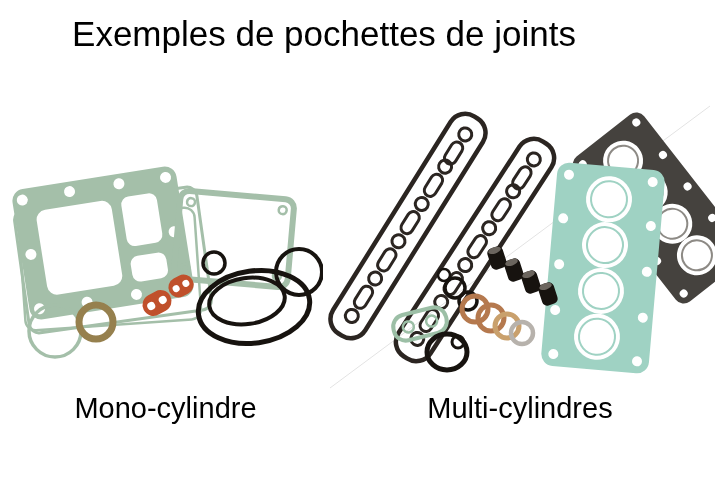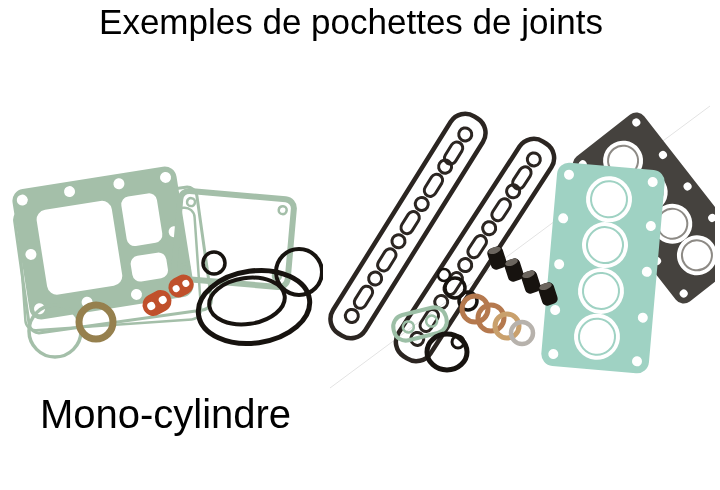--- a/index.html
+++ b/index.html
@@ -4,30 +4,29 @@
 <style>
   * { margin:0; padding:0; box-sizing:border-box; }
   html,body { width:720px; height:490px; }
   body {
     background: var(--background, #ffffff);
     font-family: "Liberation Sans", sans-serif;
     color: var(--text, #000000);
   }
   .stage { position:relative; width:720px; height:490px; overflow:hidden; background: var(--background,#fff); }
   .title {
-    position:absolute; top:0; left:0; width:648px;
+    position:absolute; top:12px; left:0; width:648px;
     text-align:center; font-size:35px; font-weight:400; line-height:1.25;
     color: var(--text,#000);
-    margin-left: 27px;
   }
   .panel { position:absolute; }
   .panel-mono  { left:8px;   top:135px; width:315px; height:255px; }
   .panel-multi { left:325px; top:98px;  width:390px; height:292px; }
   .panel svg { width:100%; height:100%; display:block; }
-  .caption { position:absolute; font-size:40px; font-weight:400; text-align:center; color: var(--text,#000); }
+  .caption { position:absolute; font-size:29px; font-weight:400; text-align:center; color: var(--text,#000); }
   .caption-mono  { left:8px;   top:392px; width:315px; }
   .caption-multi { left:325px; top:392px; width:390px; }
 
   
   .f-green  { fill:   var(--gasket-green, #a4bfa9); }
   .s-green  { stroke: var(--gasket-green, #a4bfa9); fill:none; }
   .s-green2 { stroke: var(--gasket-green-light, #9cbfa6); fill:none; }
   .f-teal   { fill:   var(--gasket-teal, #9fd2c3); }
   .s-teal   { stroke: var(--gasket-teal, #9fd2c3); fill:none; }
   .f-dark   { fill:   var(--head-gasket-dark, #45423e); }
@@ -215,14 +214,15 @@
         <circle class="s-green2" stroke-width="2.5" cx="-12" cy="0" r="5.5"></circle>
         <circle class="s-green2" stroke-width="2.5" cx="12" cy="0" r="5.5"></circle>
       </g>
 
       <ellipse class="s-black" stroke-width="5" cx="122" cy="254" rx="20" ry="18"></ellipse>
       <circle class="s-black" stroke-width="3" cx="133" cy="244" r="6"></circle>
     </svg>
   </div>
 
   <div class="caption caption-mono">Mono-cylindre</div>
+  <div class="caption caption-multi">Multi-cylindres</div>
 
 </div>
 
 </body></html>

